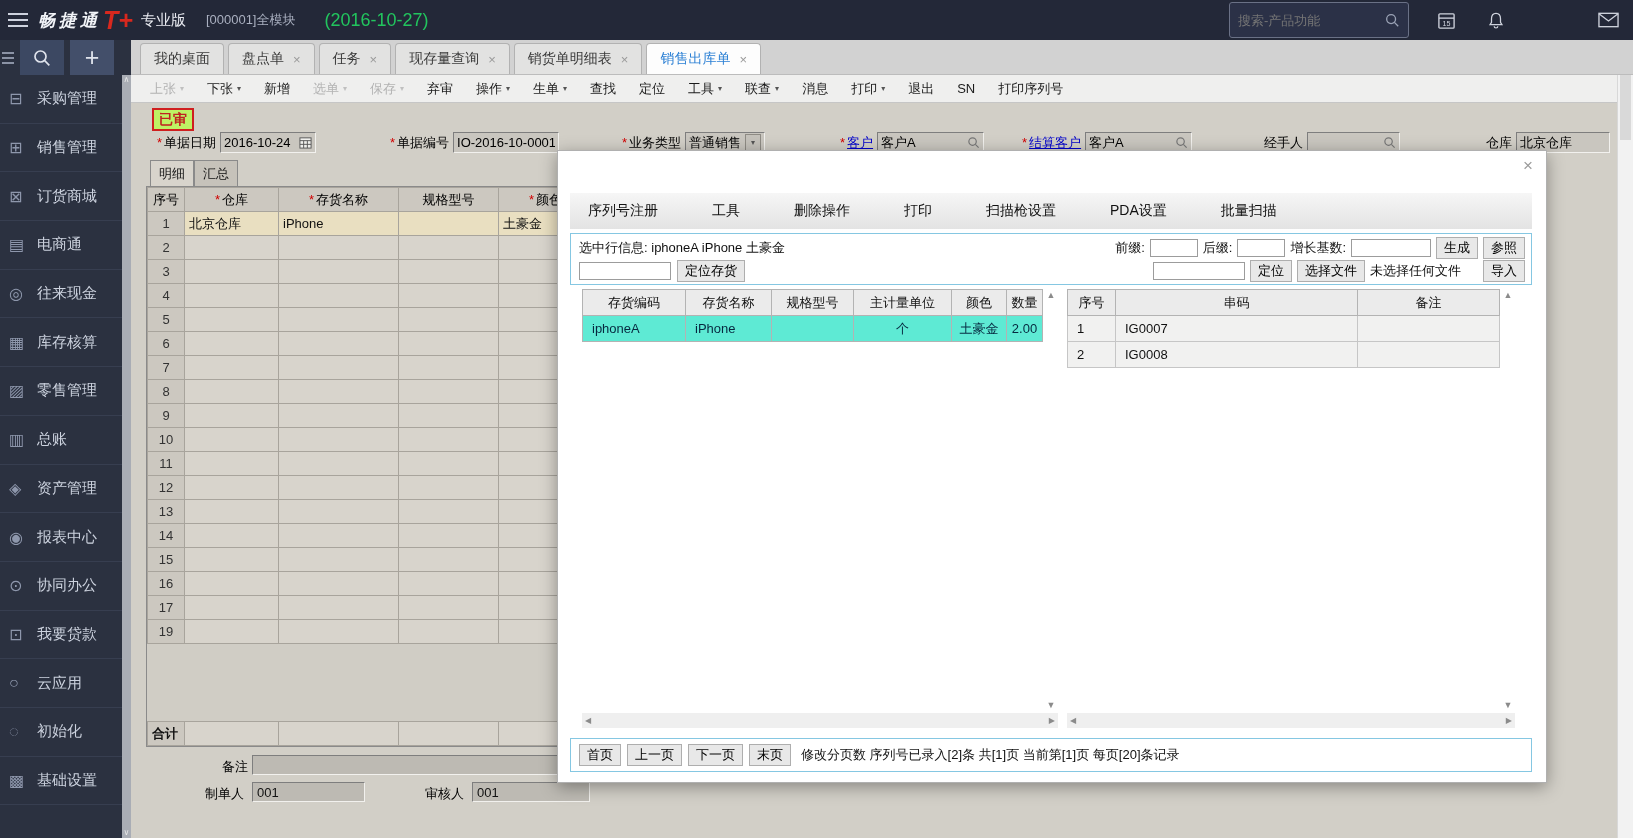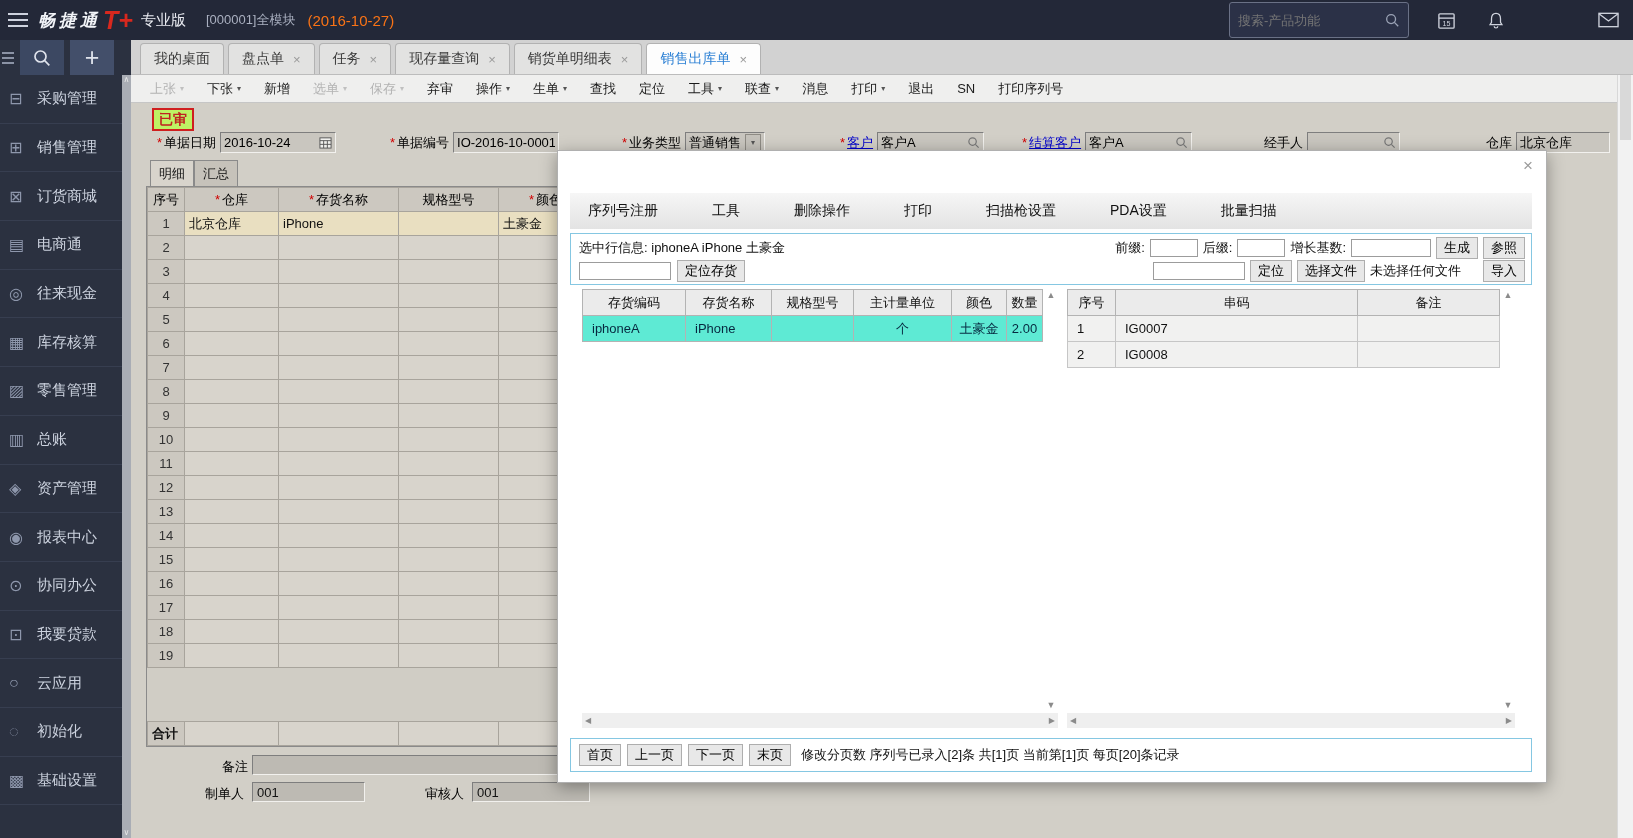--- a/index.html
+++ b/index.html
@@ -9,21 +9,21 @@
     font-family:"Liberation Sans","DejaVu Sans",sans-serif; font-size:13px; color:#111;
   }
   
   .header { position:absolute; top:0; left:0; right:0; height:40px; background:#232838; display:flex; align-items:center; z-index:5; }
   .hamburger { width:20px; margin:0 10px 0 8px; display:flex; flex-direction:column; gap:4px; cursor:pointer; }
   .hamburger span { height:2px; background:#cdd2de; }
   .logo-text { font-size:17px; font-weight:bold; font-style:italic; color:#f2f4f8; letter-spacing:4px; }
   .logo-plus { font-size:25px; font-weight:bold; font-style:italic; color:#d8281e; margin-left:2px; }
   .edition { font-size:15px; color:#e8eaf0; margin-left:8px; }
   .account { color:#aab0c0; font-size:13px; margin-left:20px; }
-  .login-date { color:#f97316; font-size:15px; margin-left:12px; }
+  .login-date { color:#22c55e; font-size:18px; margin-left:29px; }
   .header-search { margin-left:auto; width:180px; height:25px; border:1px solid #6a7186; border-radius:3px; background:#2b3147;
     color:#98a0b4; display:flex; align-items:center; padding:17px 8px; font-size:13px; }
   .header-search input { flex:1; background:transparent; border:none; outline:none; color:#98a0b4; font-size:13px; width:120px; }
   .hicon { width:22px; height:22px; display:flex; align-items:center; justify-content:center; }
   .hicon.cal { margin-left:26px; } .hicon.bell { margin-left:28px; } .hicon.mail { margin-left:90px; margin-right:14px; }
   
   .second-row { position:absolute; top:40px; left:0; right:0; height:35px; background:#d2d2d2; border-bottom:1px solid #bcbcbc; display:flex; z-index:4; }
   .corner { width:131px; height:35px; background:#2b3140; display:flex; align-items:center; flex:none; }
   .mini-menu { width:12px; margin-left:2px; display:flex; flex-direction:column; gap:3px; }
   .mini-menu span { height:2px; background:#8b93a5; }
@@ -379,21 +379,21 @@
 
       </div>
     </div>
 
   <div class="status-badge">已审</div>
 
   <div class="form-row">
     <div class="fg" style="left:26px">
       <span class="req">*</span>
       <span class="flabel">单据日期</span>
-      <div class="fbox" style="width:116px">
+      <div class="fbox" style="width:96px">
         <input value="2016-10-24" style="">
         <span class="boxicon">
           <svg width="13" height="13" viewBox="0 0 14 14">
               <rect x="1" y="2" width="12" height="11" fill="#efefec" stroke="#555" stroke-width="1"></rect>
               <line x1="1" y1="5" x2="13" y2="5" stroke="#555"></line>
               <line x1="5" y1="5" x2="5" y2="13" stroke="#555"></line>
               <line x1="9" y1="5" x2="9" y2="13" stroke="#555"></line>
               <line x1="1" y1="9" x2="13" y2="9" stroke="#555"></line>
             </svg>
         </span>
@@ -623,27 +623,20 @@
           </tr>
 
           <tr class="doc-row">
             <td class="rownum">17</td>
             <td></td>
             <td></td>
             <td></td>
             <td></td>
           </tr>
 
-          <tr class="doc-row">
-            <td class="rownum">18</td>
-            <td></td>
-            <td></td>
-            <td></td>
-            <td></td>
-          </tr>
 
           <tr class="doc-row">
             <td class="rownum">19</td>
             <td></td>
             <td></td>
             <td></td>
             <td></td>
           </tr>
         </tbody>
     </table>

